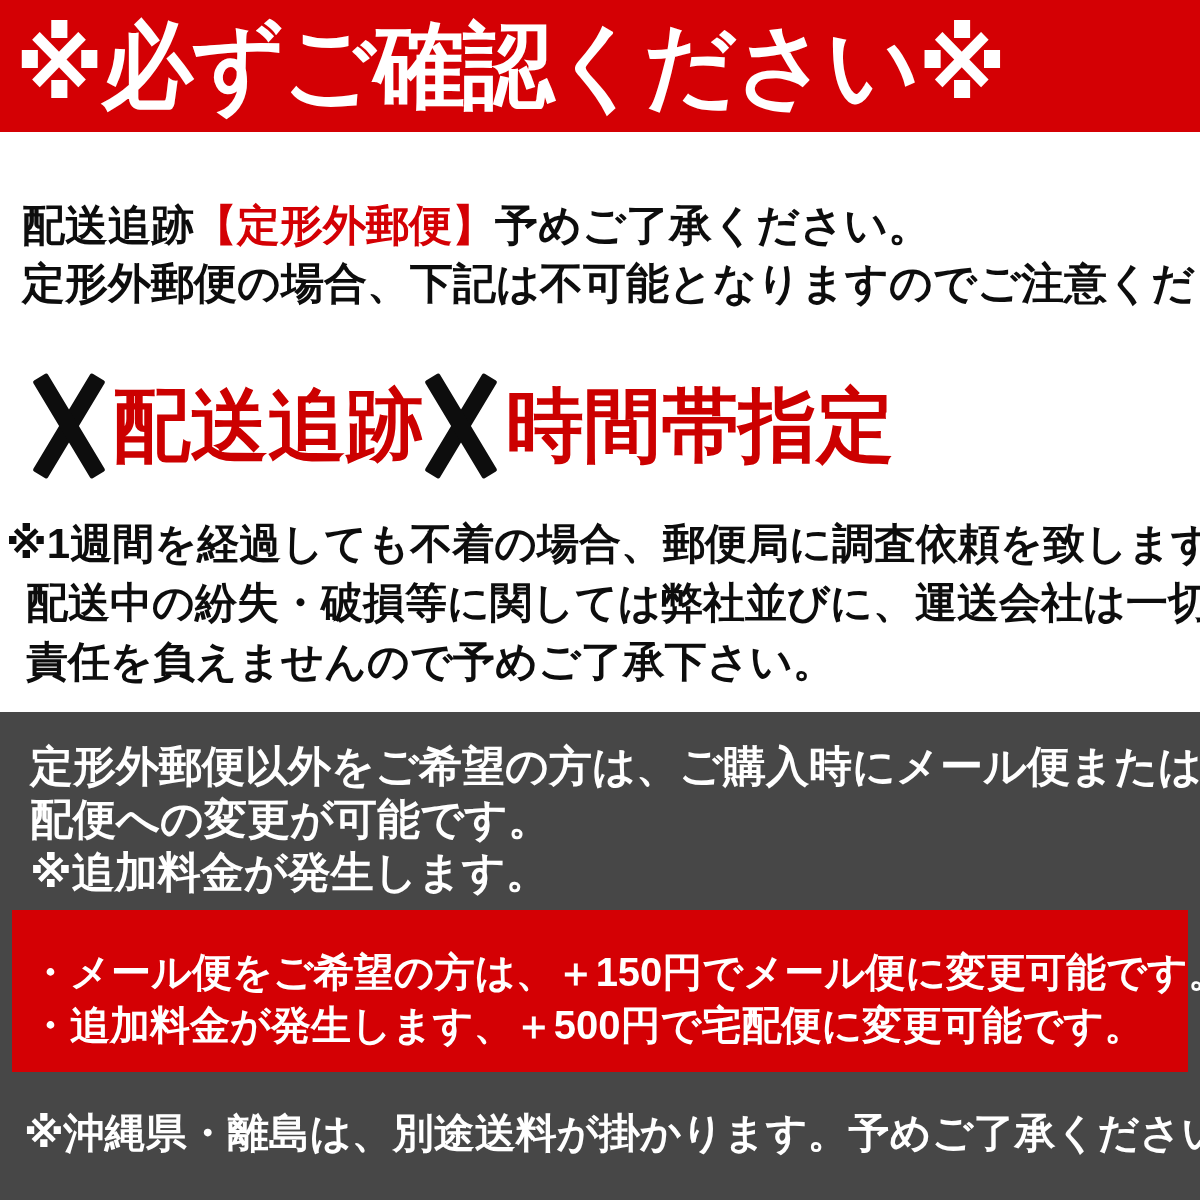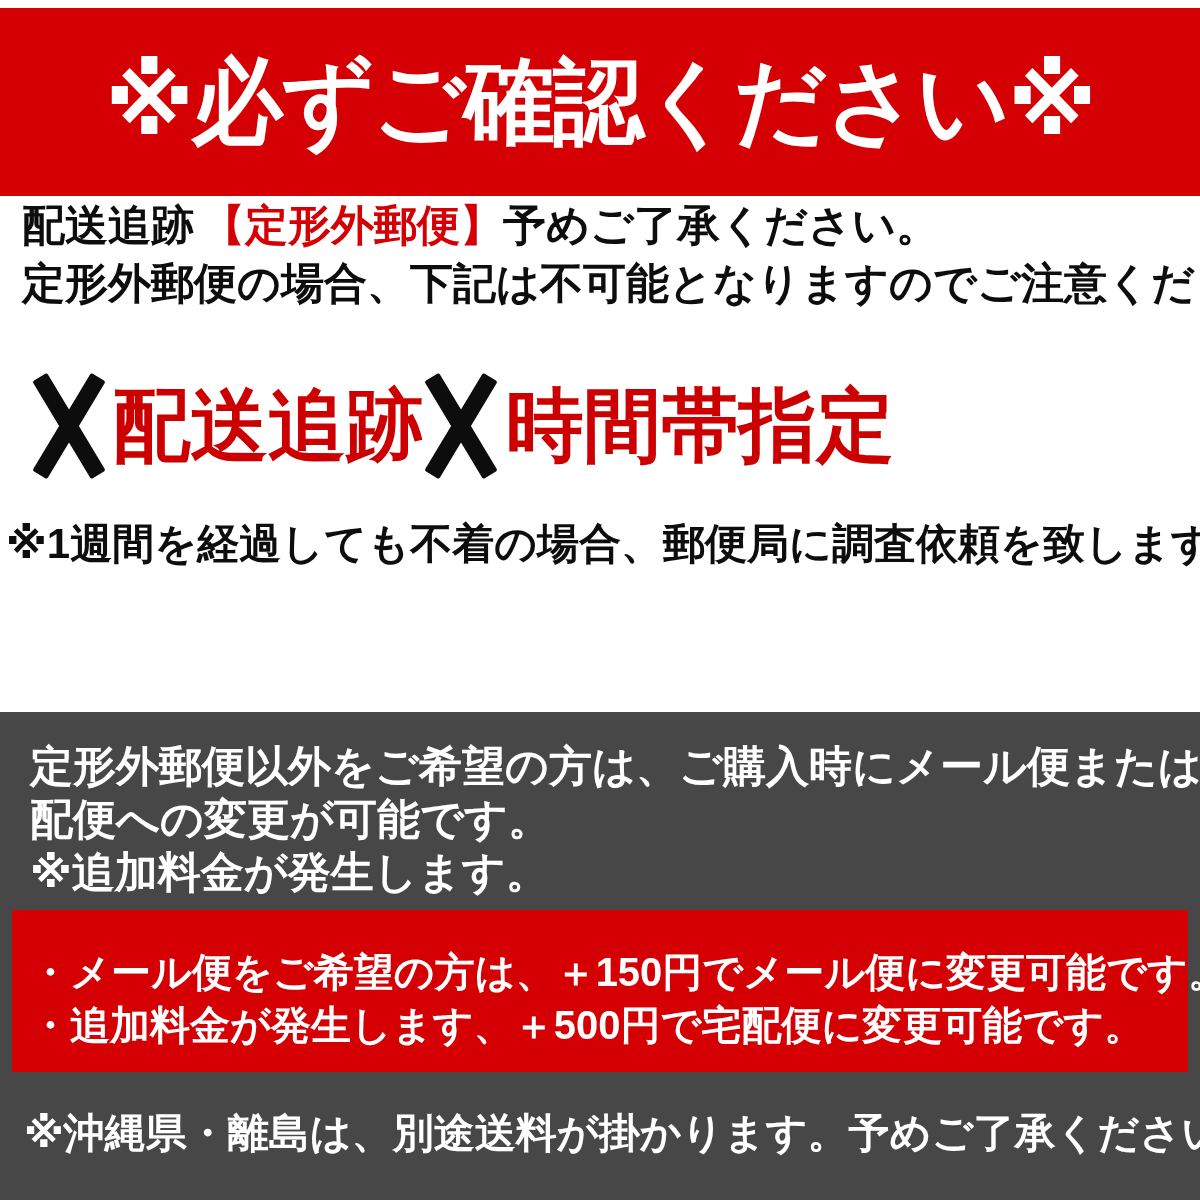--- a/index.html
+++ b/index.html
@@ -12,37 +12,37 @@
   html,body{ width:1200px; height:1200px; overflow:hidden; }
   body{
     font-family:"Liberation Sans","DejaVu Sans",sans-serif;
     background:#ffffff;
     position:relative;
   }
   .abs{ position:absolute; }
 
   
   .banner{
-    top:8px; left:0; width:1200px; height:188px;
+    top:0; left:0; width:1200px; height:132px;
     background:var(--red);
-    display:flex; align-items:center; justify-content:center;
+    display:flex; align-items:center; justify-content:flex-start;
   }
   .banner-title{
     color:#ffffff;
     font-size:94px;
     font-weight:900;
     letter-spacing:-2px;
     transform:scaleX(0.97);
     white-space:nowrap;
   }
 
   
   .intro{ top:196px; left:22px; width:1160px; color:var(--black); }
   .intro-line{ font-size:43px; line-height:58px; font-weight:600; white-space:nowrap; }
-  .intro-highlight{ color:var(--red);margin-left:8px; }
+  .intro-highlight{ color:var(--red); }
 
   
   .restrictions{
     top:368px; left:0; width:1200px; height:116px;
     display:flex; align-items:center; 
     padding:0 36px;
   }
   .restriction-item{ display:flex; align-items:center; }
   .cross{
     position:relative; width:66px; height:98px; flex:none;
@@ -106,20 +106,22 @@
     <span class="restriction-label">配送追跡</span>
   </div>
   <div class="restriction-item">
     <span class="cross"></span>
     <span class="restriction-label">時間帯指定</span>
   </div>
 </section>
 
 <section class="abs disclaimer">
   <div class="disclaimer-line first">※1週間を経過しても不着の場合、郵便局に調査依頼を致しますが</div>
+  <div class="disclaimer-line">配送中の紛失・破損等に関しては弊社並びに、運送会社は一切</div>
+  <div class="disclaimer-line">責任を負えませんので予めご了承下さい。</div>
 </section>
 
 <section class="abs dark-section">
   <div class="alt-text">
     <div class="alt-line">定形外郵便以外をご希望の方は、ご購入時にメール便または宅</div>
     <div class="alt-line">配便への変更が可能です。</div>
     <div class="alt-line">※追加料金が発生します。</div>
   </div>
 
   <div class="options-box">

